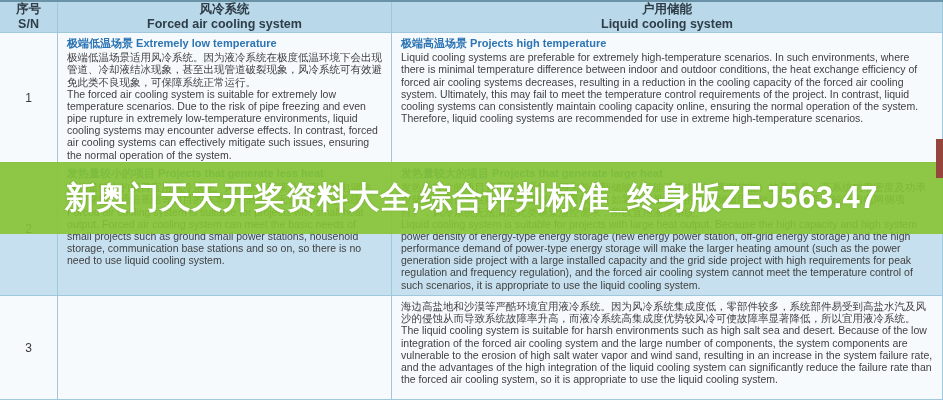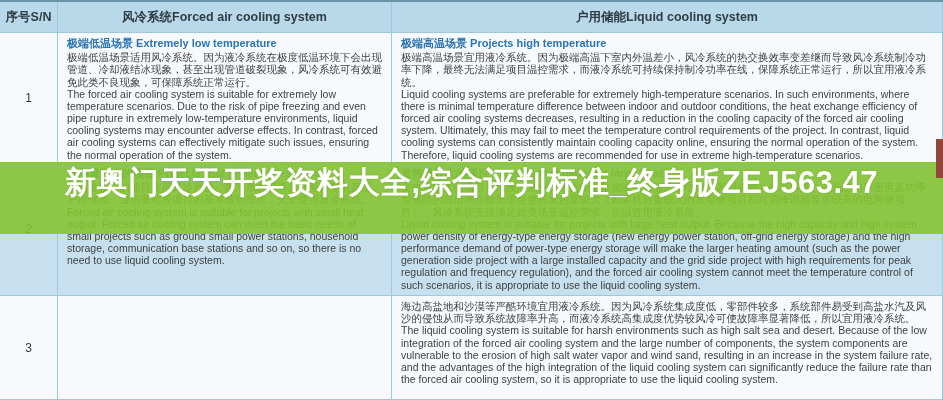--- a/index.html
+++ b/index.html
@@ -3,31 +3,31 @@
 <meta charset="utf-8">
 <style>
   html,body{margin:0;padding:0;background:#e8eef2;}
   .screen{
     position:relative;width:943px;height:400px;overflow:hidden;
     font-family:"Liberation Sans","DejaVu Sans",sans-serif;
     background:#f3f9fc;border-top:2px solid #6b93a8;box-sizing:border-box;
   }
   .tbl{display:grid;grid-template-columns:58px 334px 551px;grid-template-rows:31px 130px 133px 1fr;width:100%;height:100%;}
   .cell{border-right:1px solid #9fc8dc;border-bottom:1px solid #9fc8dc;box-sizing:border-box;overflow:hidden;padding:4px 8px 3px 9px;}
-  .hdr{background:#b9d8e9;display:flex;flex-direction:row;align-items:center;justify-content:center;
+  .hdr{background:#b9d8e9;display:flex;flex-direction:column;align-items:center;justify-content:center;
        text-align:center;font-weight:bold;color:#2e3d47;font-size:12.5px;line-height:1.2;padding:2px;}
   .r-odd{background:#f6fafd;}
   .r-even{background:#c7e0ef;}
   .sn-cell{display:flex;align-items:center;justify-content:center;font-size:12px;color:#3a3a3a;padding:0;}
   .cell-title{color:#2c74b3;font-weight:bold;font-size:11px;line-height:1.2;margin-bottom:1px;}
   .zh,.en{color:#3f3f3f;font-size:10.5px;line-height:1.16;}
   .banner{
     position:absolute;left:0;top:160px;width:943px;height:72px;
     background:rgba(134,196,50,0.9);
-    display:flex;justify-content:center;cursor:pointer;
+    display:flex;align-items:center;justify-content:center;cursor:pointer;
   }
   .banner-text{
     color:#ffffff;font-weight:bold;font-size:31px;white-space:nowrap;letter-spacing:0.5px;
     text-shadow:0 0 2px rgba(90,140,30,0.45);
   }
   .red-marker{position:absolute;right:0;top:137px;width:7px;height:39px;background:#96453c;}
 </style>
 </head>
 <body>
 
@@ -56,21 +56,20 @@
         <span>Extremely low temperature</span>
       </div>
       <div class="zh">极端低温场景适用风冷系统。因为液冷系统在极度低温环境下会出现管道、冷却液结冰现象，甚至出现管道破裂现象，风冷系统可有效避免此类不良现象，可保障系统正常运行。</div>
       <div class="en">The forced air cooling system is suitable for extremely low temperature scenarios. Due to the risk of pipe freezing and even pipe rupture in extremely low-temperature environments, liquid cooling systems may encounter adverse effects. In contrast, forced air cooling systems can effectively mitigate such issues, ensuring the normal operation of the system.</div>
     </div>
     <div class="cell r-odd">
       <div class="cell-title">
         <span>极端高温场景</span>
         <span>Projects high temperature</span>
       </div>
-      <div class="zh">极端高温场景宜用液冷系统。因为极端高温下室内外温差小，风冷系统的热交换效率变差继而导致风冷系统制冷功率下降，最终无法满足项目温控需求，而液冷系统可持续保持制冷功率在线，保障系统正常运行，所以宜用液冷系统。</div>
       <div class="en">Liquid cooling systems are preferable for extremely high-temperature scenarios. In such environments, where there is minimal temperature difference between indoor and outdoor conditions, the heat exchange efficiency of forced air cooling systems decreases, resulting in a reduction in the cooling capacity of the forced air cooling system. Ultimately, this may fail to meet the temperature control requirements of the project. In contrast, liquid cooling systems can consistently maintain cooling capacity online, ensuring the normal operation of the system. Therefore, liquid cooling systems are recommended for use in extreme high-temperature scenarios.</div>
     </div>
 
     <div class="cell sn-cell r-even">
       <span>2</span>
     </div>
     <div class="cell r-even">
       <div class="cell-title">
         <span>发热量较小的项目</span>
         <span>Projects that generate less heat</span>

